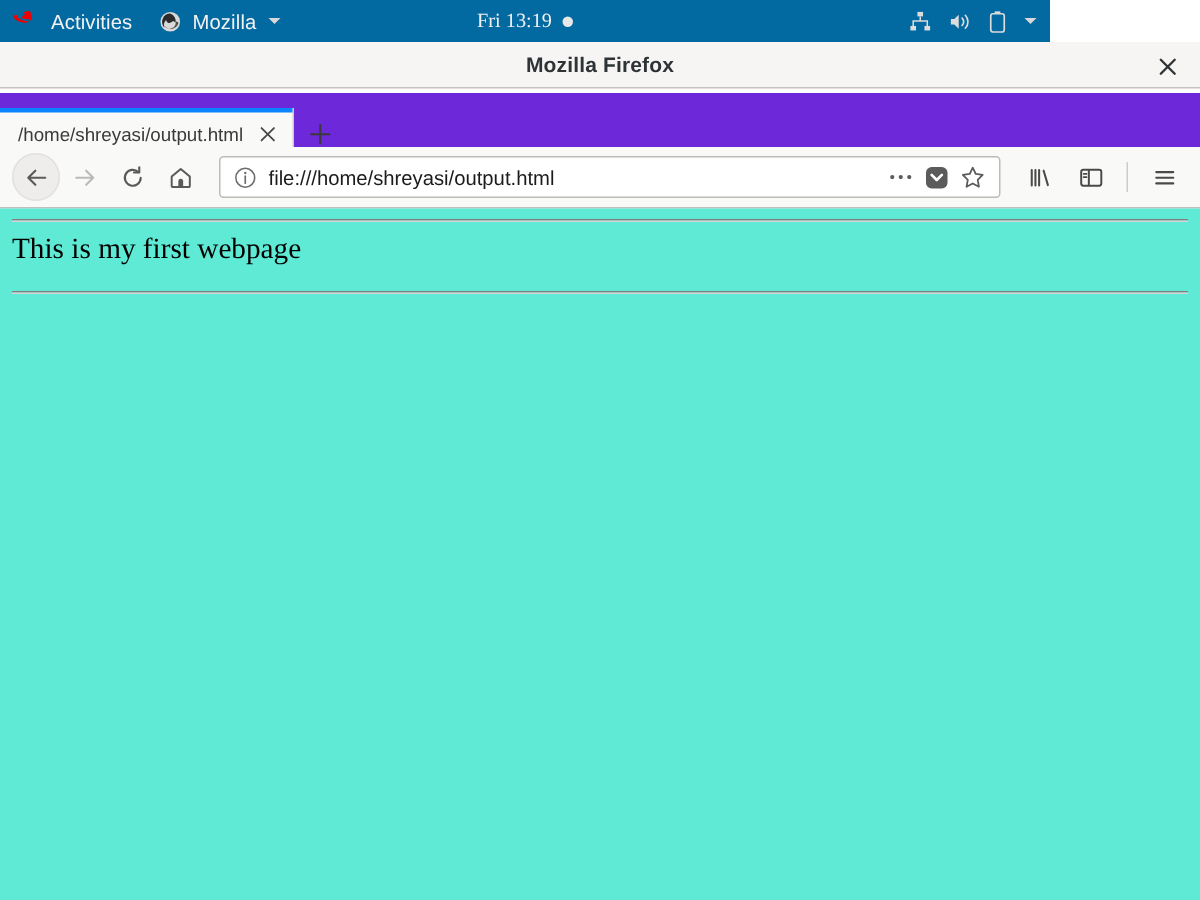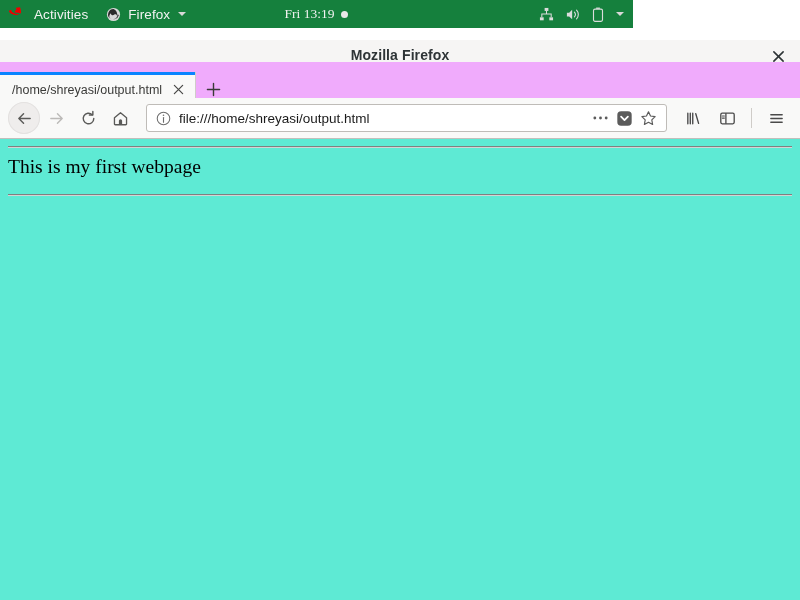--- a/index.html
+++ b/index.html
@@ -6,22 +6,22 @@
   html, body {
     width: 800px; height: 600px;
     font-family: "Liberation Sans", sans-serif;
     background: #ffffff;
     overflow: hidden;
   }
 
   
   #gnome-topbar {
     position: absolute; top: 0; left: 0;
-    width: 633px; height: 28px;
-    background: #15803d;
+    width: 700px; height: 28px;
+    background: #0369a1;
     display: flex; align-items: center;
     color: #ffffff;
     font-size: 13.5px;
   }
   .topbar-left { display: flex; align-items: center; height: 28px; }
   .topbar-item {
     display: flex; align-items: center; gap: 7px;
     height: 28px; padding: 0 9px;
     color: #ffffff;
   }
@@ -51,42 +51,42 @@
   .topbar-right {
     position: absolute; right: 0; top: 0;
     height: 28px;
     display: flex; align-items: center; gap: 11px;
     padding-right: 9px;
   }
   .tray-icon { display: block; }
 
   
   #window-titlebar {
-    position: absolute; top: 40px; left: 0;
+    position: absolute; top: 28px; left: 0;
     width: 800px; height: 31px;
     background: #f6f5f4;
     border-bottom: 1px solid #c7c4c0;
     display: flex; align-items: center; justify-content: center;
   }
   #window-title {
     font-size: 14px; font-weight: bold; color: #2e3436;
     letter-spacing: .1px;
   }
   #titlebar-close {
     position: absolute; right: 0; top: 0;
     width: 44px; height: 32px;
     display: flex; align-items: center; justify-content: center;
     color: #2e3436;
   }
 
   
   #tab-strip {
     position: absolute; top: 62px; left: 0;
     width: 800px; height: 46px;
-    background: #f0abfc;
+    background: #6d28d9;
     border-bottom: 1px solid #b8b5b2;
     display: flex; align-items: flex-end;
   }
   .browser-tab {
     position: relative;
     height: 35px;
     display: flex; align-items: center;
     padding: 0 7px 0 12px;
     background: #f9f9f8;
     min-width: 120px; max-width: 226px;
@@ -209,21 +209,21 @@
     </div>
 
     <div class="topbar-item">
       <span>
         <svg class="ff-logo" viewBox="0 0 16 16" aria-hidden="true">
           <circle cx="8" cy="8" r="7" fill="#d9d9d9"></circle>
           <path d="M8 2.2a5.8 5.8 0 0 0-4.1 9.9c-.8-2.1-.2-4.2 1.2-5.3.1 1 .7 1.8 1.6 2 .7.2 1.5-.1 2.2-.7.6-.5 1.4-.6 2-.2.4.3.7.8.8 1.4a5.8 5.8 0 0 0-3.7-7.1z" fill="#2b2b2b"></path>
           <path d="M11.9 7.6c.4 2-.6 4-2.4 4.9-2 1-4.4.4-5.6-1.4a5.8 5.8 0 0 0 10-2.5l-2 -1z" fill="#4d4d4d"></path>
         </svg>
       </span>
-      <span class="topbar-label">Firefox</span>
+      <span class="topbar-label">Mozilla</span>
       <span class="caret-dn"></span>
     </div>
 
   </div>
 
   <div class="topbar-center">
     <span class="clock-text">Fri 13:19</span>
     <span class="notif-dot"></span>
   </div>
 

